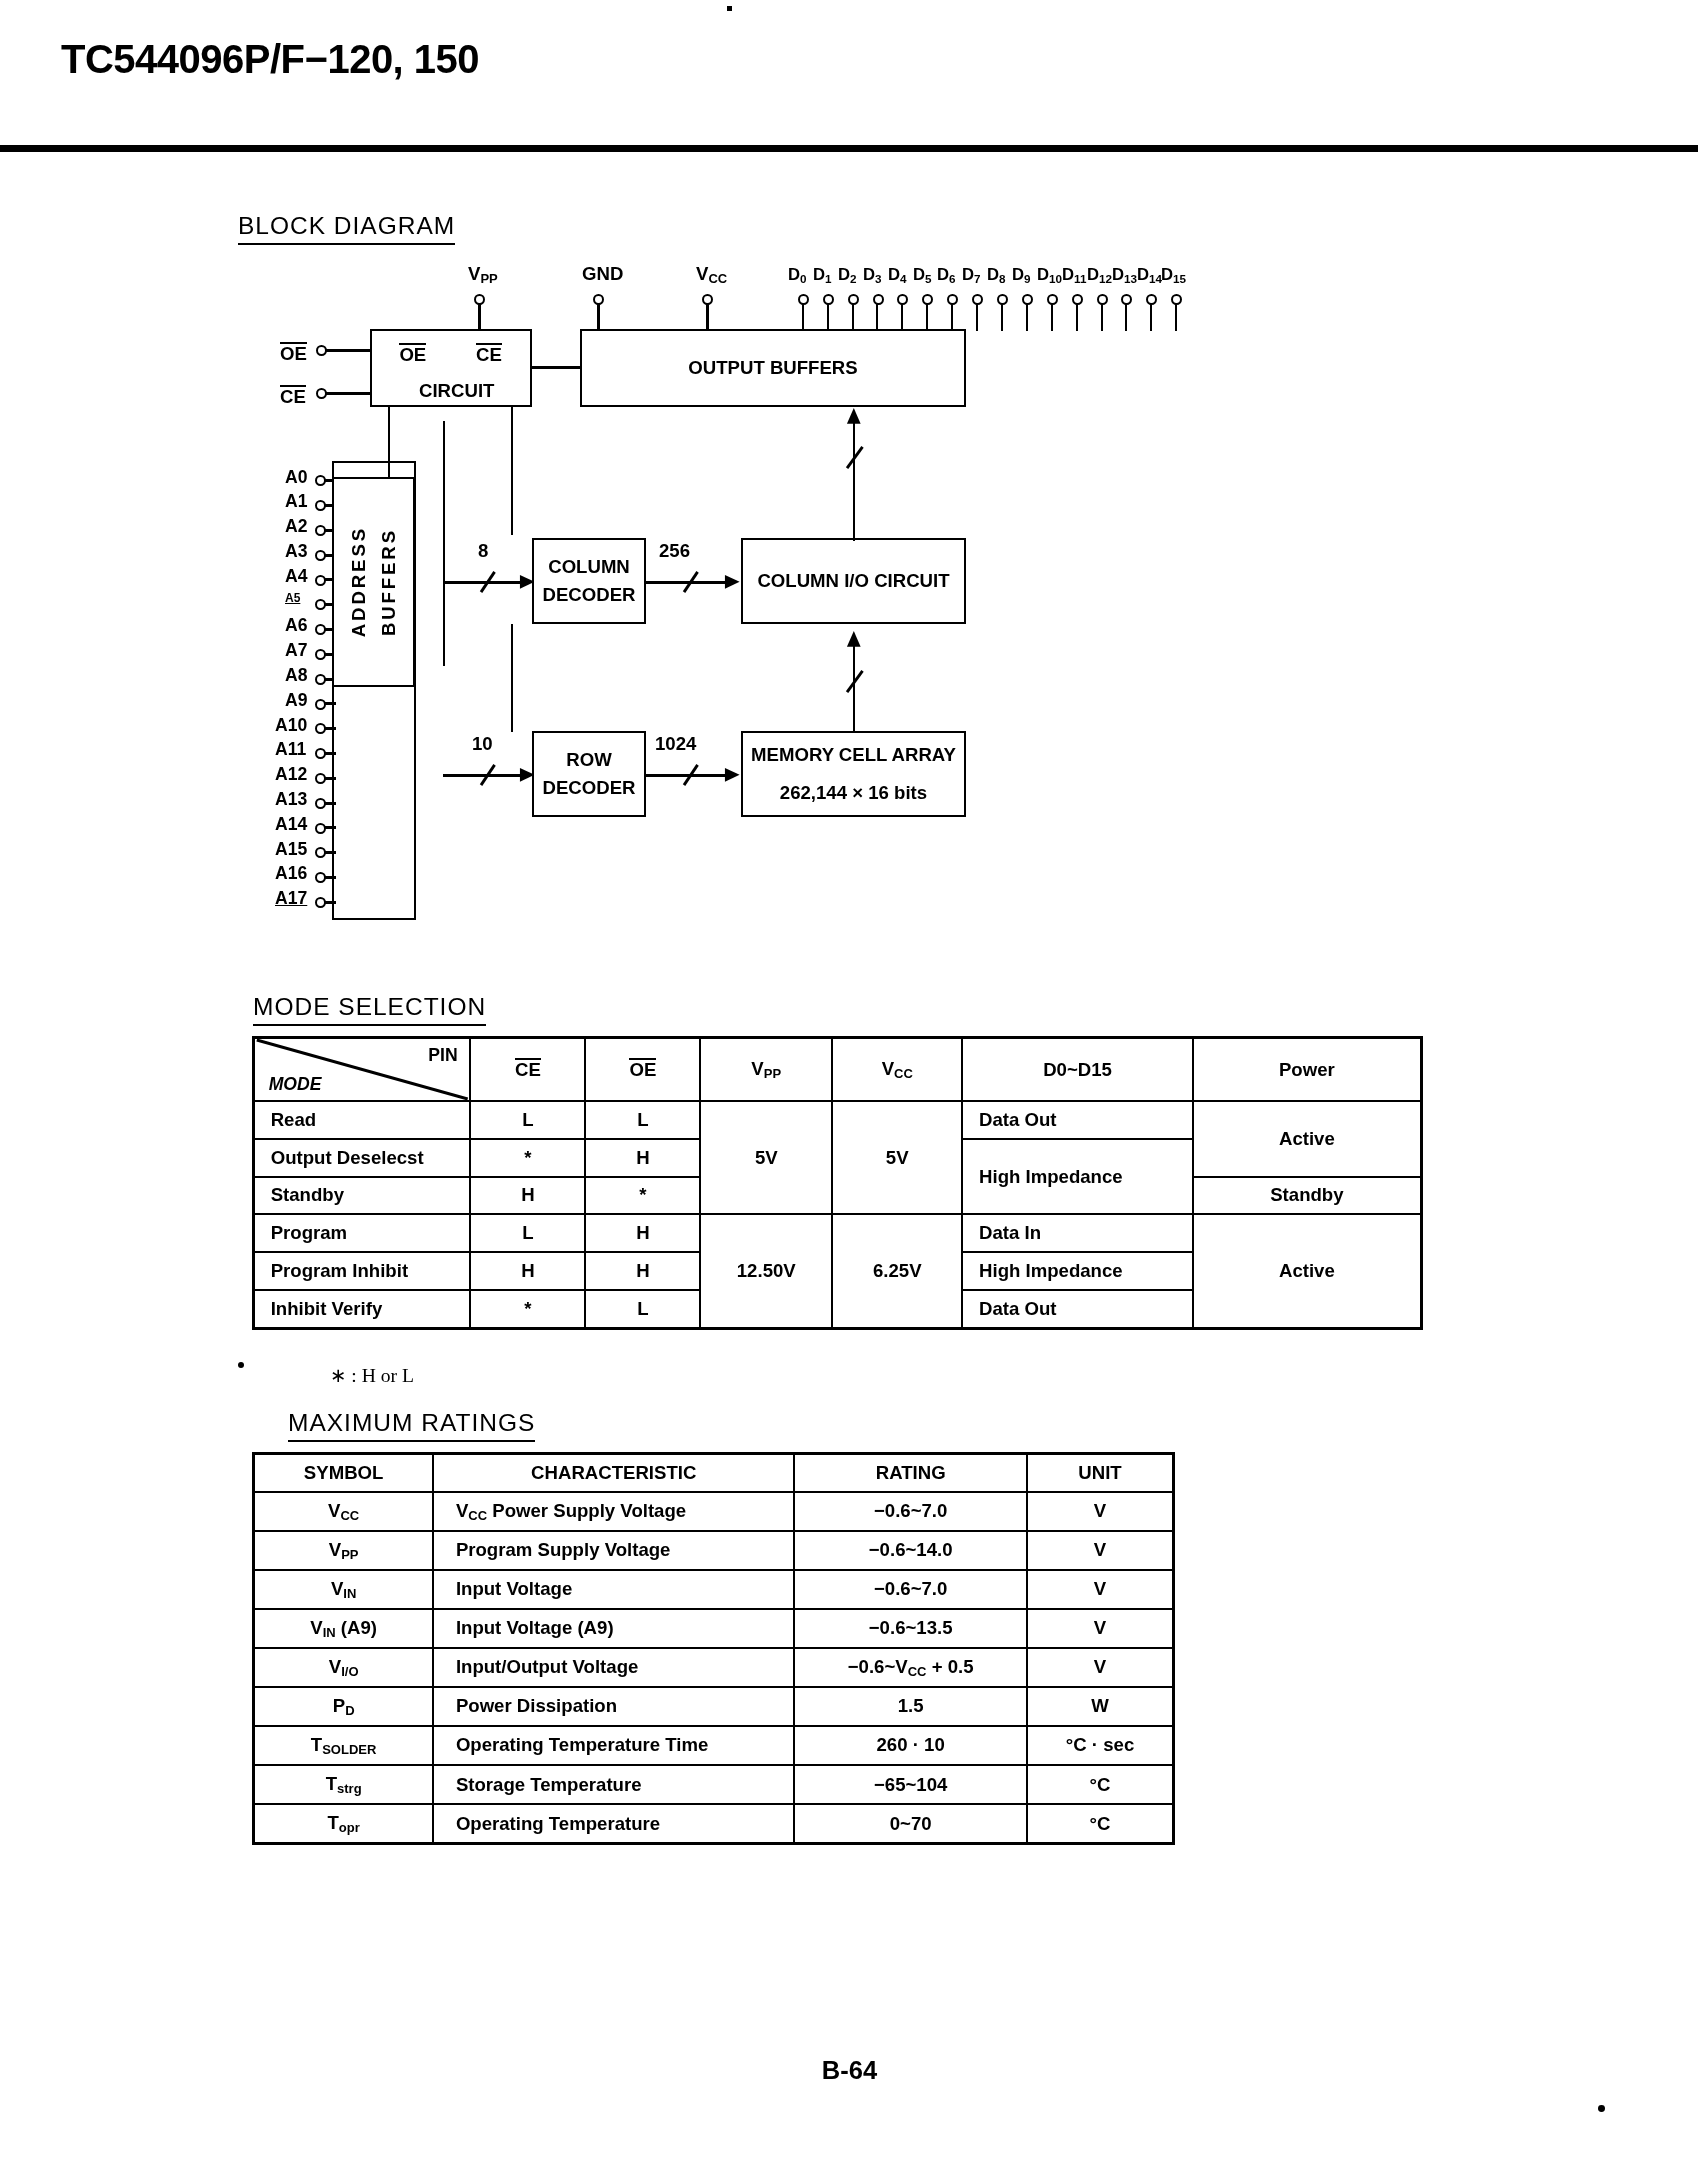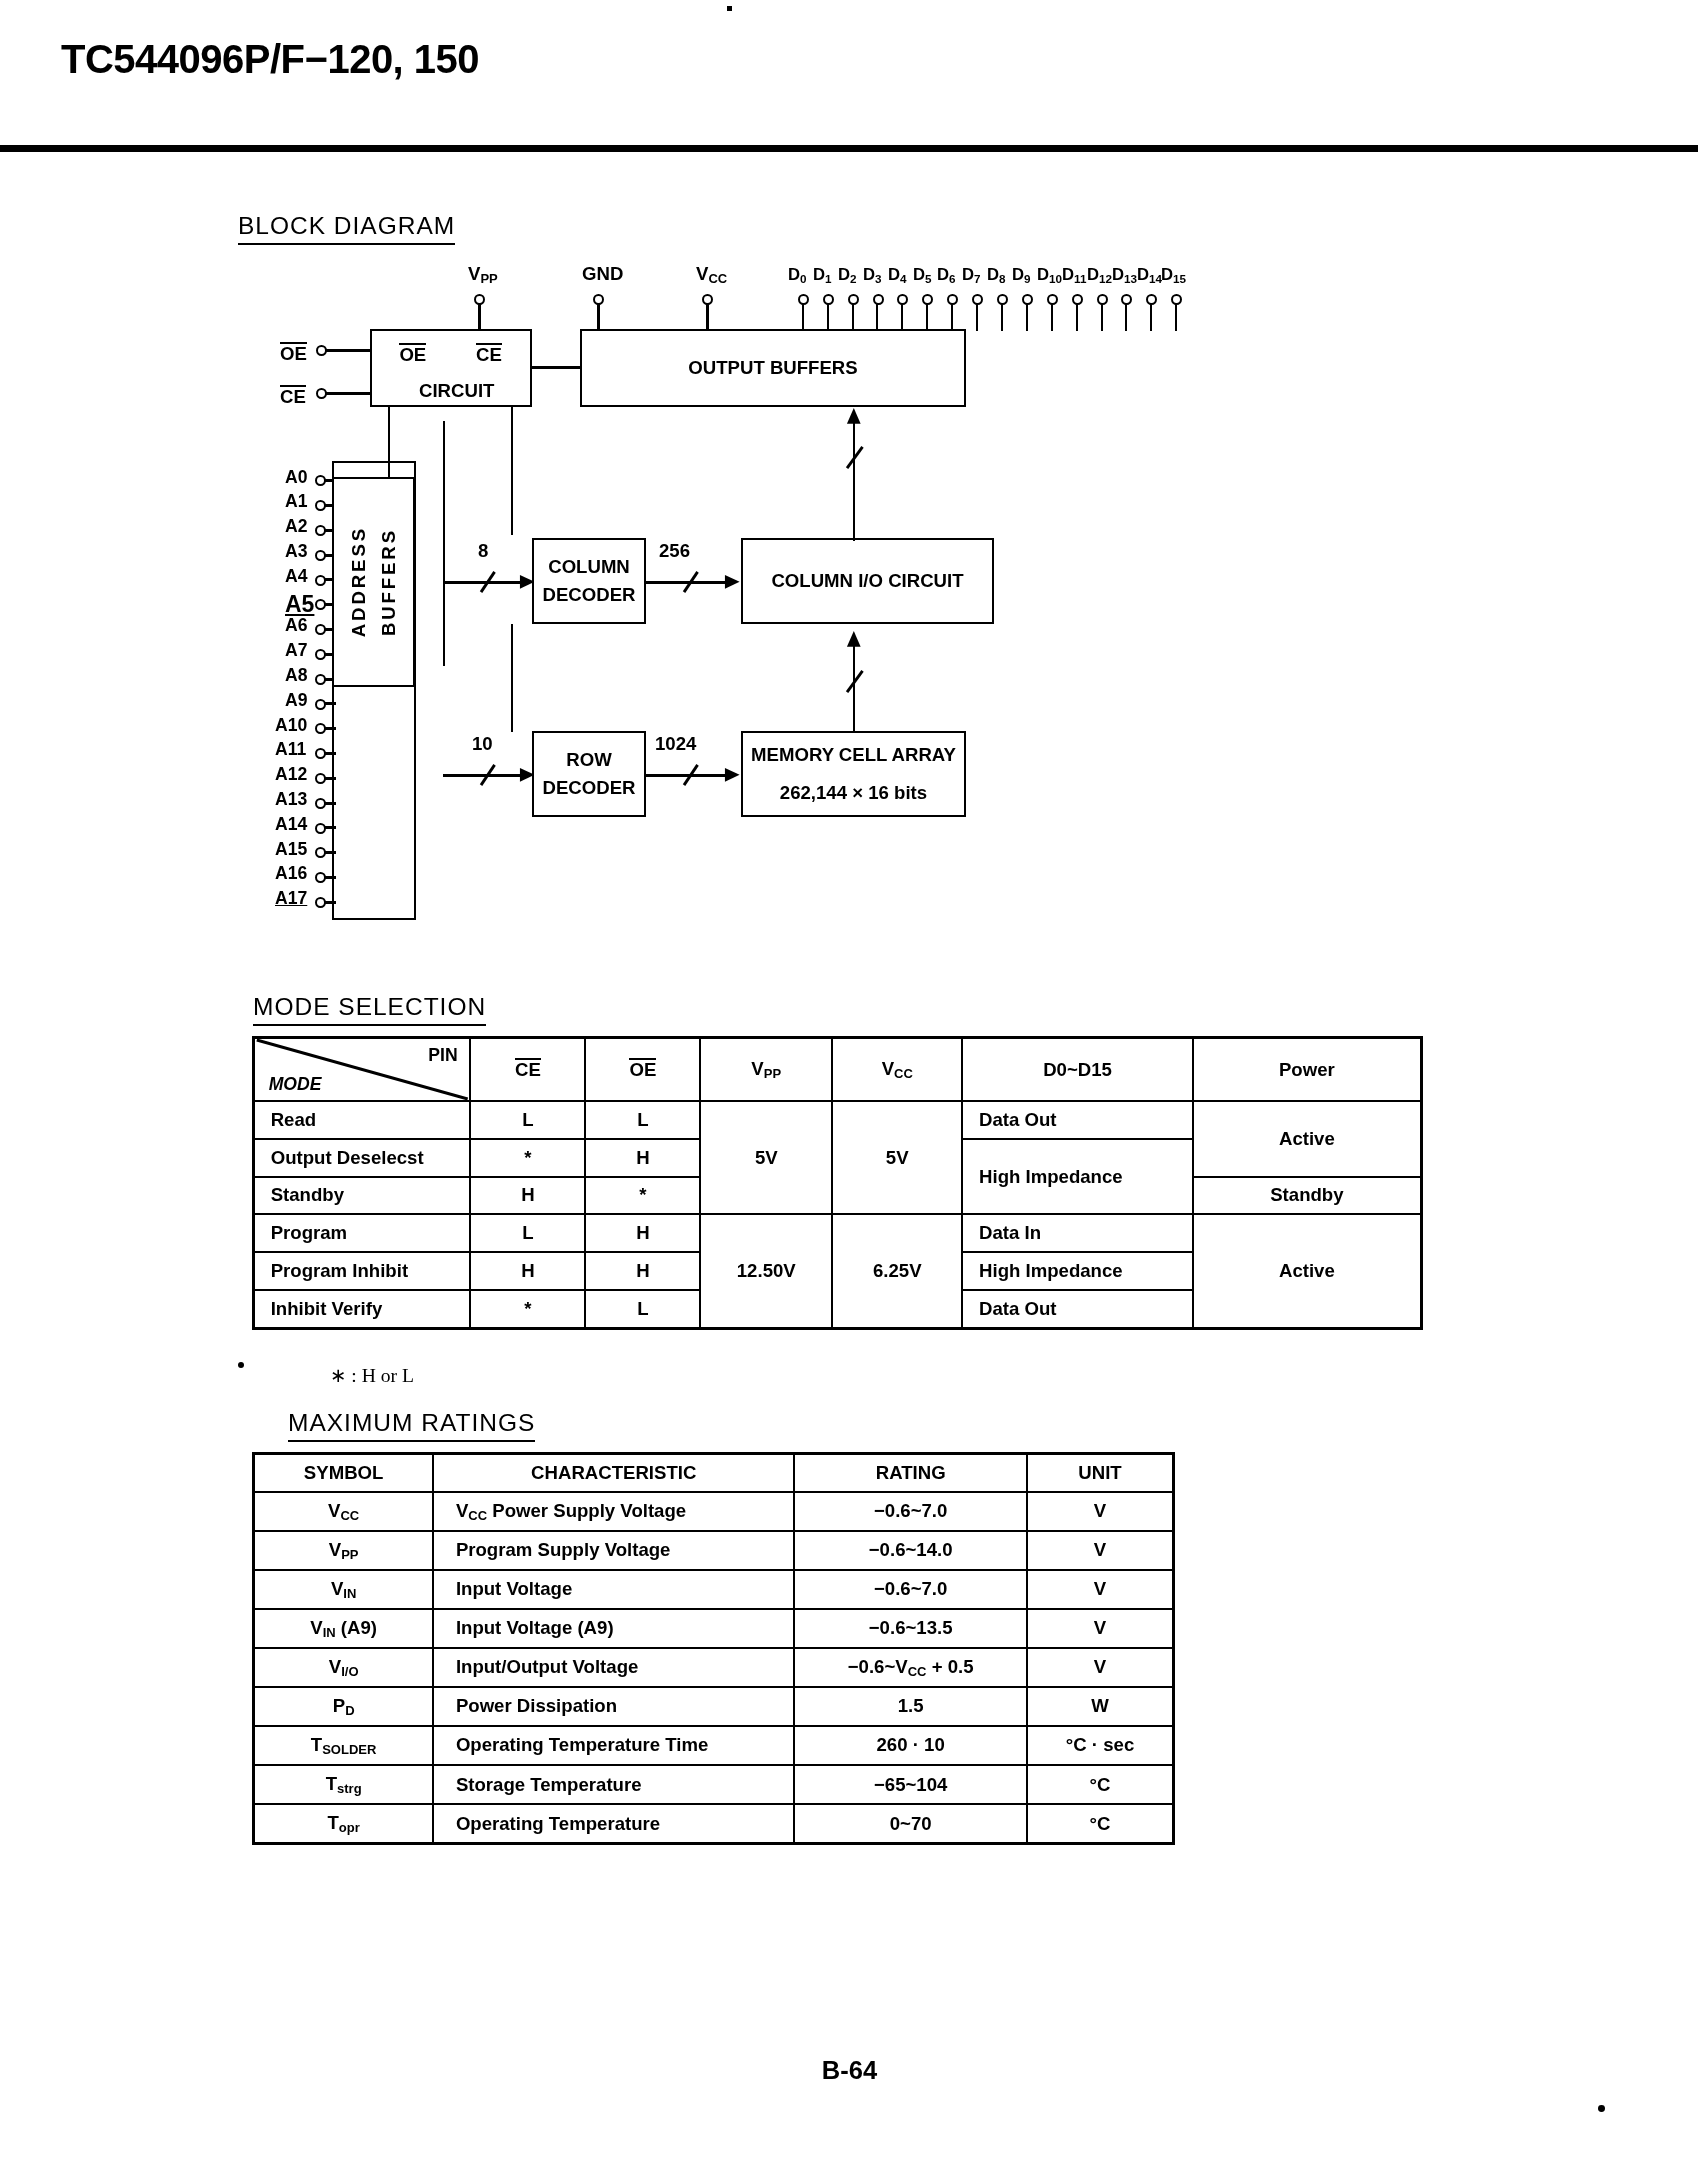--- a/index.html
+++ b/index.html
@@ -281,21 +281,21 @@
       <div class="wire-h" style="left: 324px; top: 504px; width: 11.8px;"></div>
       <div class="bd-label" style="top: 516px; left: 285px; font-size: 17.6px;">A2</div>
       <div class="pin-circle" style="left: 315px; top: 525px;"></div>
       <div class="wire-h" style="left: 324px; top: 529px; width: 11.8px;"></div>
       <div class="bd-label" style="top: 541px; left: 285px; font-size: 17.6px;">A3</div>
       <div class="pin-circle" style="left: 315px; top: 550px;"></div>
       <div class="wire-h" style="left: 324px; top: 554px; width: 11.8px;"></div>
       <div class="bd-label" style="top: 566px; left: 285px; font-size: 17.6px;">A4</div>
       <div class="pin-circle" style="left: 315px; top: 575px;"></div>
       <div class="wire-h" style="left: 324px; top: 578px; width: 11.8px;"></div>
-      <div class="bd-label" style="top: 591px; left: 285px; font-size: 23px; text-decoration: underline;">A5</div>
+      <div class="bd-label" style="top: 591px; left: 285px; font-size: 12px; text-decoration: underline;">A5</div>
       <div class="pin-circle" style="left: 315px; top: 599px;"></div>
       <div class="wire-h" style="left: 324px; top: 603px; width: 11.8px;"></div>
       <div class="bd-label" style="top: 615px; left: 285px; font-size: 17.6px;">A6</div>
       <div class="pin-circle" style="left: 315px; top: 624px;"></div>
       <div class="wire-h" style="left: 324px; top: 628px; width: 11.8px;"></div>
       <div class="bd-label" style="top: 640px; left: 285px; font-size: 17.6px;">A7</div>
       <div class="pin-circle" style="left: 315px; top: 649px;"></div>
       <div class="wire-h" style="left: 324px; top: 653px; width: 11.8px;"></div>
       <div class="bd-label" style="top: 665px; left: 285px; font-size: 17.6px;">A8</div>
       <div class="pin-circle" style="left: 315px; top: 674px;"></div>
@@ -433,21 +433,21 @@
 
   <div class="wire-h" style="left:646px; top:774px; width:80px;"></div>
   <svg style="position:absolute;left:722px;top:766px;" width="17.6" height="17.6" viewBox="0 0 18 18">
       <polygon points="18,9 3,2 3,16" fill="#000"></polygon>
     </svg>
   <svg style="position:absolute;left:680px;top:760px;" width="21.6" height="29" viewBox="0 0 22 30">
       <line x1="4" y1="26" x2="18" y2="5" stroke="#000" stroke-width="3"></line>
     </svg>
   <div class="bd-label" style="left:655px; top:733px;">1024</div>
 
-  <div class="bd-box" style="left:741px; top:538px; width:253px; height:86px;">
+  <div class="bd-box" style="left:741px; top:538px; width:225px; height:86px;">
     <span>COLUMN I/O CIRCUIT</span>
   </div>
 
   <div class="bd-box" style="left:741px; top:731px; width:225px; height:86px;">
     <span>MEMORY CELL ARRAY</span>
     <span style="margin-top:9.8px;">262,144 × 16 bits</span>
   </div>
 
   <div class="wire-thin-v" style="left:853px; top:643px; height:90px;"></div>
   <svg style="position:absolute;left:845px;top:631px;" width="17.6" height="17.6" viewBox="0 0 18 18">

